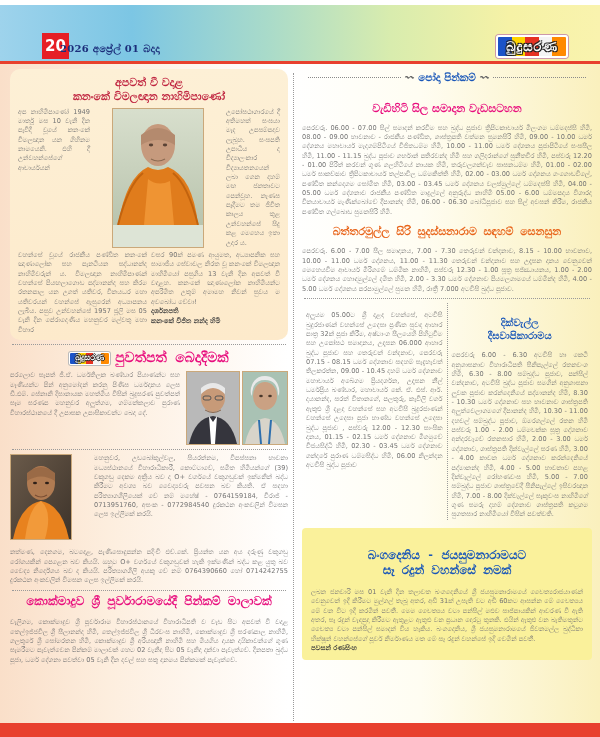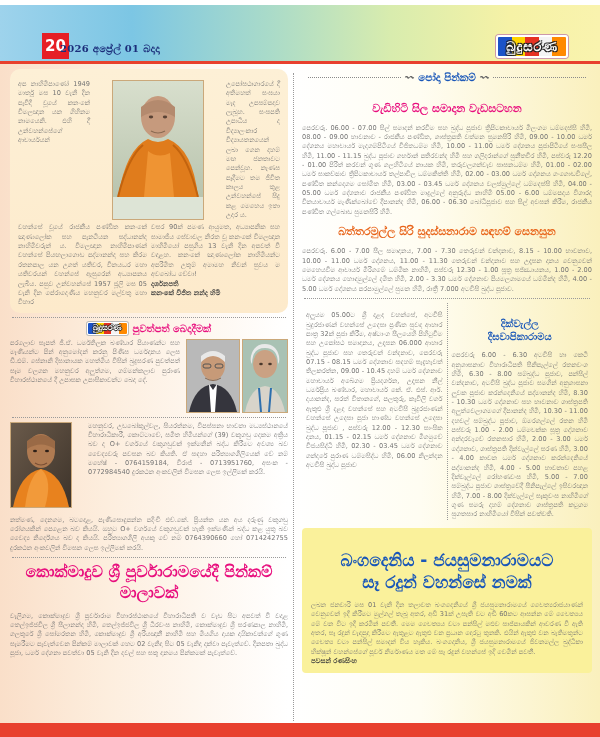--- a/index.html
+++ b/index.html
@@ -49,21 +49,21 @@
   p.body { font-size:6.6px; line-height:1.42; color:#757575; text-align:justify; }
   .sig { font-size:6.8px; font-weight:bold; color:#3c3c3c; line-height:1.4; }
 
   
   .h-red   { color:#c02540; }
   .h-pink  { color:#e80f7e; }
   .h-blue  { color:#1a57b8;margin-top:14px; }
   .h-green { color:#2f8a23; }
   .h-orange{ color:#e8641a; }
   h2.sec { font-size:11px; font-weight:bold; text-align:center; line-height:1.25; }
-  h3.sec { font-size:10px; font-weight:bold; text-align:center; line-height:1.3; }
+  h3.sec { font-size:10px; font-weight:bold; text-align:center; line-height:1.3;font-family:Liberation Mono, monospace; }
 
   
   .obituary {
     background:linear-gradient(180deg,#fdf0d6 0%,#fdeacb 100%);
     border-radius:10px; padding:7px 8px 5px 8px;
   }
   .obit-top { display:flex; gap:22px; margin-top:4px; }
   .obit-c1 { width:72px; }
   .obit-c2 { flex:1; }
   .obit-bottom { display:flex; gap:4px; margin-top:3px; }
@@ -77,21 +77,21 @@
     background:linear-gradient(90deg,#1b53c8 0 20%,#ffd400 20% 40%,#e63222 40% 60%,#f4f4f4 60% 80%,#ff8a00 80% 100%);
   }
   .mini-logo span {
     color:#fff; font-weight:bold; font-size:8px;
     text-shadow:1px 0 0 #222,-1px 0 0 #222,0 1px 0 #222,0 -1px 0 #222;
   }
   .dist-row { display:flex; gap:6px; }
   .dist-row p { flex:1; }
   .dist-photos { display:flex; gap:2px; flex-shrink:0; }
 
-  .help-row { display:flex; gap:16px; margin-top:3px; }
+  .help-row { display:flex; gap:22px; margin-top:3px; }
   .help-row p { flex:1; }
   .mt3 { margin-top:8px; }
 
   
   .poya-head {
     display:flex; align-items:center; gap:4px; margin:2px 6px 4px 6px;
   }
   .poya-head .dots { flex:1; border-top:1px dotted #8a8a8a; }
   .poya-head .tilde { color:#6a6a6a; font-size:9px; line-height:1; }
   .poya-title { font-size:10.5px; font-weight:bold; color:#1a57b8; }
@@ -121,20 +121,24 @@
     <div class="masthead">
       <span>බුදුසරණ</span>
     </div>
   </div>
 
   <div class="content">
 
     <div class="col-left">
 
       <div class="obituary">
+        <h2 class="sec h-red">
+          <span>අපවත් වී වදාළ</span><br>
+          <span>කනංකේ විමලඥාන නාහිමිපාණෝ</span>
+        </h2>
         <div class="obit-top">
           <p class="body obit-c1">අප නාහිමිපාණෝ 1949 මාර්තු මස 10 වැනි දින පැවිදි වූයේ කනංකේ විමලඥාන යන ගිහිනම නාමයෙනි. එහි දී උන්වහන්සේගේ ආචාර්යයන්</p>
           <div class="photo-frame">
             <svg width="90" height="116" viewBox="0 0 90 116">
               <rect width="90" height="116" fill="#cfd8c6"></rect>
               <rect width="90" height="116" fill="url(#g1)"></rect>
               <defs>
                 <linearGradient id="g1" x1="0" y1="0" x2="0" y2="1">
                   <stop offset="0" stop-color="#d8dfcd"></stop>
                     <stop offset="1" stop-color="#b9c4ae"></stop>
@@ -165,24 +169,24 @@
         </div>
       </div>
 
       <hr class="dotted-hr">
 
       <div>
         <div class="dist-head">
           <span class="mini-logo">
             <span>බුදුසරණ</span>
           </span>
-          <h3 class="sec h-pink" style="font-size:10px">පුවත්පත් බෙදාදීමක්</h3>
+          <h3 class="sec h-pink" style="font-size:14px">පුවත්පත් බෙදාදීමක්</h3>
         </div>
         <div class="dist-row">
-          <p class="body">පරලොව සැපත් ජී.ඒ. ධර්මතිලක බණ්ඩාර පියාණන්ට සහ මෑණියන්ට පින් අනුමෝදන් කරනු පිණිස ධර්මදානය ලෙස ඩී.එම්. සේනානි දිසානායක මහත්මිය විසින් බුදුසරණ පුවත්පත් සෑම වලගන මහනුවර අලුත්ගම, ගම්මන්කලාව පුරාණ විහාරස්ථානයේ දී උපාසක උපාසිකාවන්ට බෙදා දේ.</p>
+          <p class="body">පරලොව සැපත් ජී.ඒ. ධර්මතිලක බණ්ඩාර පියාණන්ට සහ මෑණියන්ට පින් අනුමෝදන් කරනු පිණිස ධර්මදානය ලෙස ඩී.එම්. සේනානි දිසානායක මහත්මිය විසින් බුදුසරණ පුවත්පත් සෑම සරණප මහනුවර අලුත්ගම, ගම්මන්කලාව පුරාණ විහාරස්ථානයේ දී උපාසක උපාසිකාවන්ට බෙදා දේ.</p>
           <div class="dist-photos">
             <div class="photo-frame">
               <svg width="52" height="72" viewBox="0 0 52 72">
                 <rect width="52" height="72" fill="#b9b9b9"></rect>
                 <ellipse cx="26" cy="26" rx="12" ry="14" fill="#c79a78"></ellipse>
                 <path d="M14,22 q12,-12 24,0 l0,-6 q-12,-10 -24,0 z" fill="#e8e8e8"></path>
                 <rect x="16" y="24" width="8" height="4" rx="2" fill="none" stroke="#555" stroke-width="1"></rect>
                 <rect x="28" y="24" width="8" height="4" rx="2" fill="none" stroke="#555" stroke-width="1"></rect>
                 <path d="M18,38 q8,5 16,0" stroke="#8a6a52" stroke-width="1" fill="none"></path>
                 <path d="M2,72 q6,-26 24,-28 q18,2 24,28 z" fill="#35353d"></path>
@@ -228,21 +232,21 @@
             </svg>
           </div>
           <p class="body">මහනුවර, උඩබෝකුල්වල, සියරත්නම, විපස්සනා භාවනා මධ්‍යස්ථානයේ විහාරාධිකාරී, කොට්ටාවේ, සමිත හිමියන්ගේ (39) වකුගඩු දෙකම අක්‍රිය බව ද O+ වර්ගයේ වකුගඩුවක් ඉක්මනින් බද්ධ කිරීමට අවශ්‍ය බව වෛද්‍යවරු පවසන බව කියති. ඒ සඳහා පරිත්‍යාගශීලියෙක් වේ නම් මහේෂ් - 0764159184, වීරාජ් - 0713951760, අසංක - 0772984540 දුරකථන අංකවලින් විමසන ලෙස ඉල්ලීමක් කරයි.</p>
         </div>
         <p class="body mt3">නත්මණ, දෙනගම, බටදොළ, පැණිසොඳුපන්න පදිංචි එච්.කේ. ප්‍රියන්ත යන අය දරුණු වකුගඩු රෝගයකින් පෙළෙන බව කියයි. ඔහුට O+ වර්ගයේ වකුගඩුවක් හැකි ඉක්මණින් බද්ධ කළ යුතු බව වෛද්‍ය නිර්දේශය බව ද කියයි. පරිත්‍යාගශීලී අයකු වේ නම් 0764390660 හෝ 0714242755 දුරකථන අංකවලින් විමසන ලෙස ඉල්ලීමක් කරයි.</p>
       </div>
 
       <hr class="dotted-hr">
 
       <div>
-        <h3 class="sec h-pink" style="font-size:16px">කොක්මාදුව ශ්‍රී පූර්වාරාමයේදී පින්කම් මාලාවක්</h3>
+        <h3 class="sec h-pink" style="font-size:12px">කොක්මාදුව ශ්‍රී පූර්වාරාමයේදී පින්කම් මාලාවක්</h3>
         <p class="body mt3">වැලිගම, කොක්මාදුව ශ්‍රී පූර්වාරාම විහාරස්ථානයේ විහාරාධිපති ව වැඩ සිට අපවත් වී වදාළ තෙල්ඉජ්ජවිල ශ්‍රී සීලානන්ද හිමි, තෙල්ඉජ්ජවිල ශ්‍රී ධීරවංස නාහිමි, කොක්මාදුව ශ්‍රී සරණපාල නාහිමි, ගලතුරේ ශ්‍රී සෝමරතන හිමි, කොක්මාදුව ශ්‍රී අරියඥානී නාහිමි සහ මියගිය දායක දායිකාවන්ගේ ගුණ සැමරීමට පැවැත්වෙන පින්කම් මාලාවක් හෙට 02 වැනිදා සිට 05 වැනිදා දක්වා පැවැත්වේ. දිනපතා බුද්ධ පූජා, ධර්ම දේශනා පවත්වා 05 වැනි දින දවල් සහ සතු දානමය පින්කමක් පැවැත්වේ.</p>
       </div>
 
     </div>
 
     <div class="col-divider"></div>
 
     <div class="col-right">
 
       <div class="poya-head">
@@ -275,21 +279,21 @@
         <div class="sub-col">
           <h3 class="sec h-blue">
             <span>දික්වැල්ල</span><br>
             <span>දීඝවාපිකාරාමය</span>
           </h3>
           <p class="body mt3">පෙරවරු 6.00 - 6.30 අටවිසි හා කෙටි අනුශාසනාව විහාරාධිපති සීනිපැල්ලේ රතනවංශ හිමි, 6.30 - 8.00 සම්බුද්ධ පූජාව, පන්සිල් වන්දනාව, අටවිසි බුද්ධ පූජාව සමගින් අනුශාසනා ලුවක පූජාව කරන්දෙනියේ පද්මානන්ද හිමි, 8.30 - 10.30 ධර්ම දේශනාව සහ භාවනාව ශාස්ත්‍රපති අලුත්වෙලාගමගේ දීපානන්ද හිමි, 10.30 - 11.00 දහවල් සම්බුද්ධ පූජාව, ඕමරගල්ලේ රතන හිමි පස්වරු 1.00 - 2.00 ධම්මචක්ක සූත්‍ර දේශනාව අන්දරවැවේ රතනසාර හිමි, 2.00 - 3.00 ධර්ම දේශනාව, ශාස්ත්‍රපති දික්වැල්ලේ සරණ හිමි, 3.00 - 4.00 කාවන ධර්ම දේශනාව කරන්දෙනියේ පද්මානන්ද හිමි, 4.00 - 5.00 භාවනාව පහළ දික්වැල්ලේ රෝහණවංස හිමි, 5.00 - 7.00 සම්බුද්ධ පූජාව ශාස්ත්‍රවේදී සීනිපැල්ලේ ඉසිවරඥාන හිමි, 7.00 - 8.00 දික්වැල්ලේ සෑකුවංස නාහිමිගේ ගුණ සමරු දහම් දේශනාව ශාස්ත්‍රපති කටුගම සුගතසාර නාහිමියෝ විසින් පවත්වති.</p>
         </div>
       </div>
 
       <div class="yellow-box">
-        <h3 class="sec h-blue" style="font-size:17px">
+        <h3 class="sec h-blue" style="font-size:12px">
           <span>බංගදෙනිය - ජයසුමනාරාමයට</span><br>
           <span>සෑ රදුන් වහන්සේ නමක්</span>
         </h3>
         <p class="body mt3">ලබන ජනවාරි මස 01 වැනි දින තලාවත බංගදෙනියේ ශ්‍රී ජයසුමනාරාමයේ චෛත්‍යරාජයාණන් වෙනුවෙන් ඉදි කිරීමට මුල්ගල් තැබූ අතර, අඩි 31ක් උසැති වට අඩි 60කට ආසන්න මේ චෛත්‍යය මේ වන විට ඉදි කරමින් පවතී. මෙම චෛත්‍යය වටා පන්සිල් මළුව සාජ්පායකින් ආවරණ වී ඇති අතර, සෑ රදුන් වැඳපුදා කිරීමට ඇතුළට ඇතුළු වන ප්‍රධාන දොරටු තුනකි. එයින් ඇතුළු වන බැතිමතුන්ට චෛත්‍ය වටා පන්සිල් සමාදන් විය හැකිය. බංගදෙනිය, ශ්‍රී ජයසුමනාරාමයේ ජීවනමල්ල බුද්ධිකා භික්ෂූන් වහන්සේගේ පූර්ව නිර්මාණය මත මේ සෑ රදුන් වහන්සේ ඉදි වෙමින් පවතී.</p>
         <div class="sig">පවසන් රණසිංහ</div>
       </div>
 
     </div>
   </div>
 

